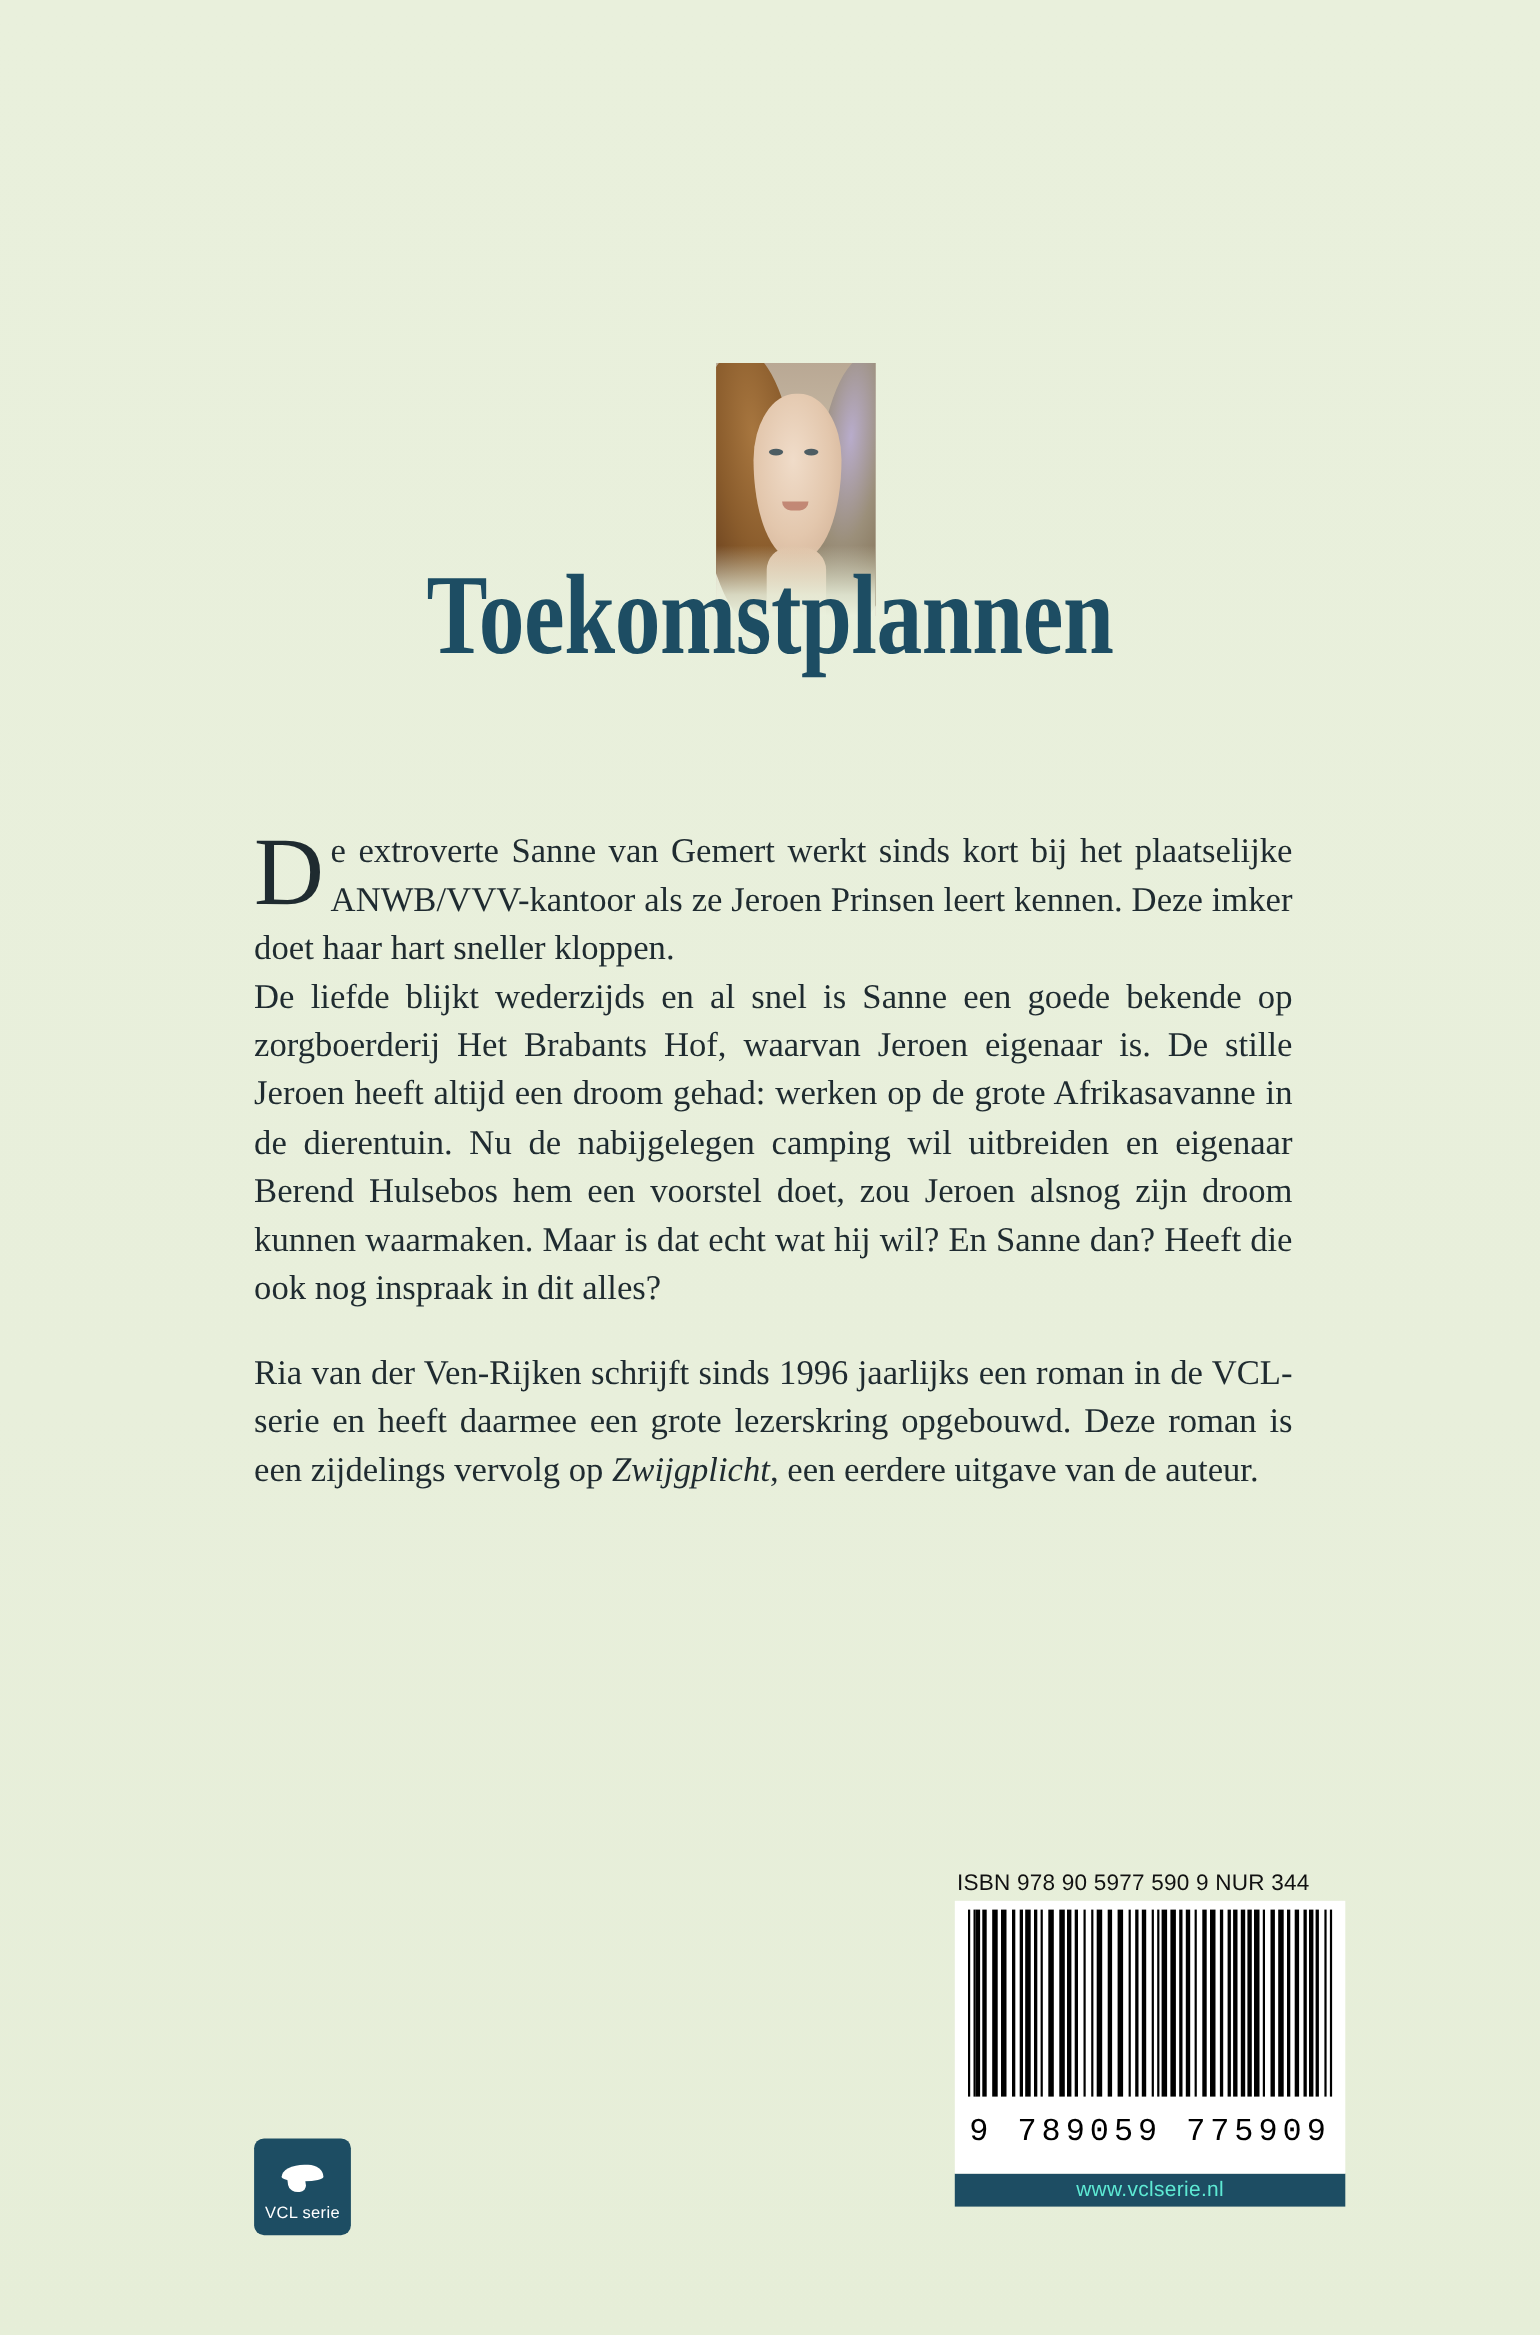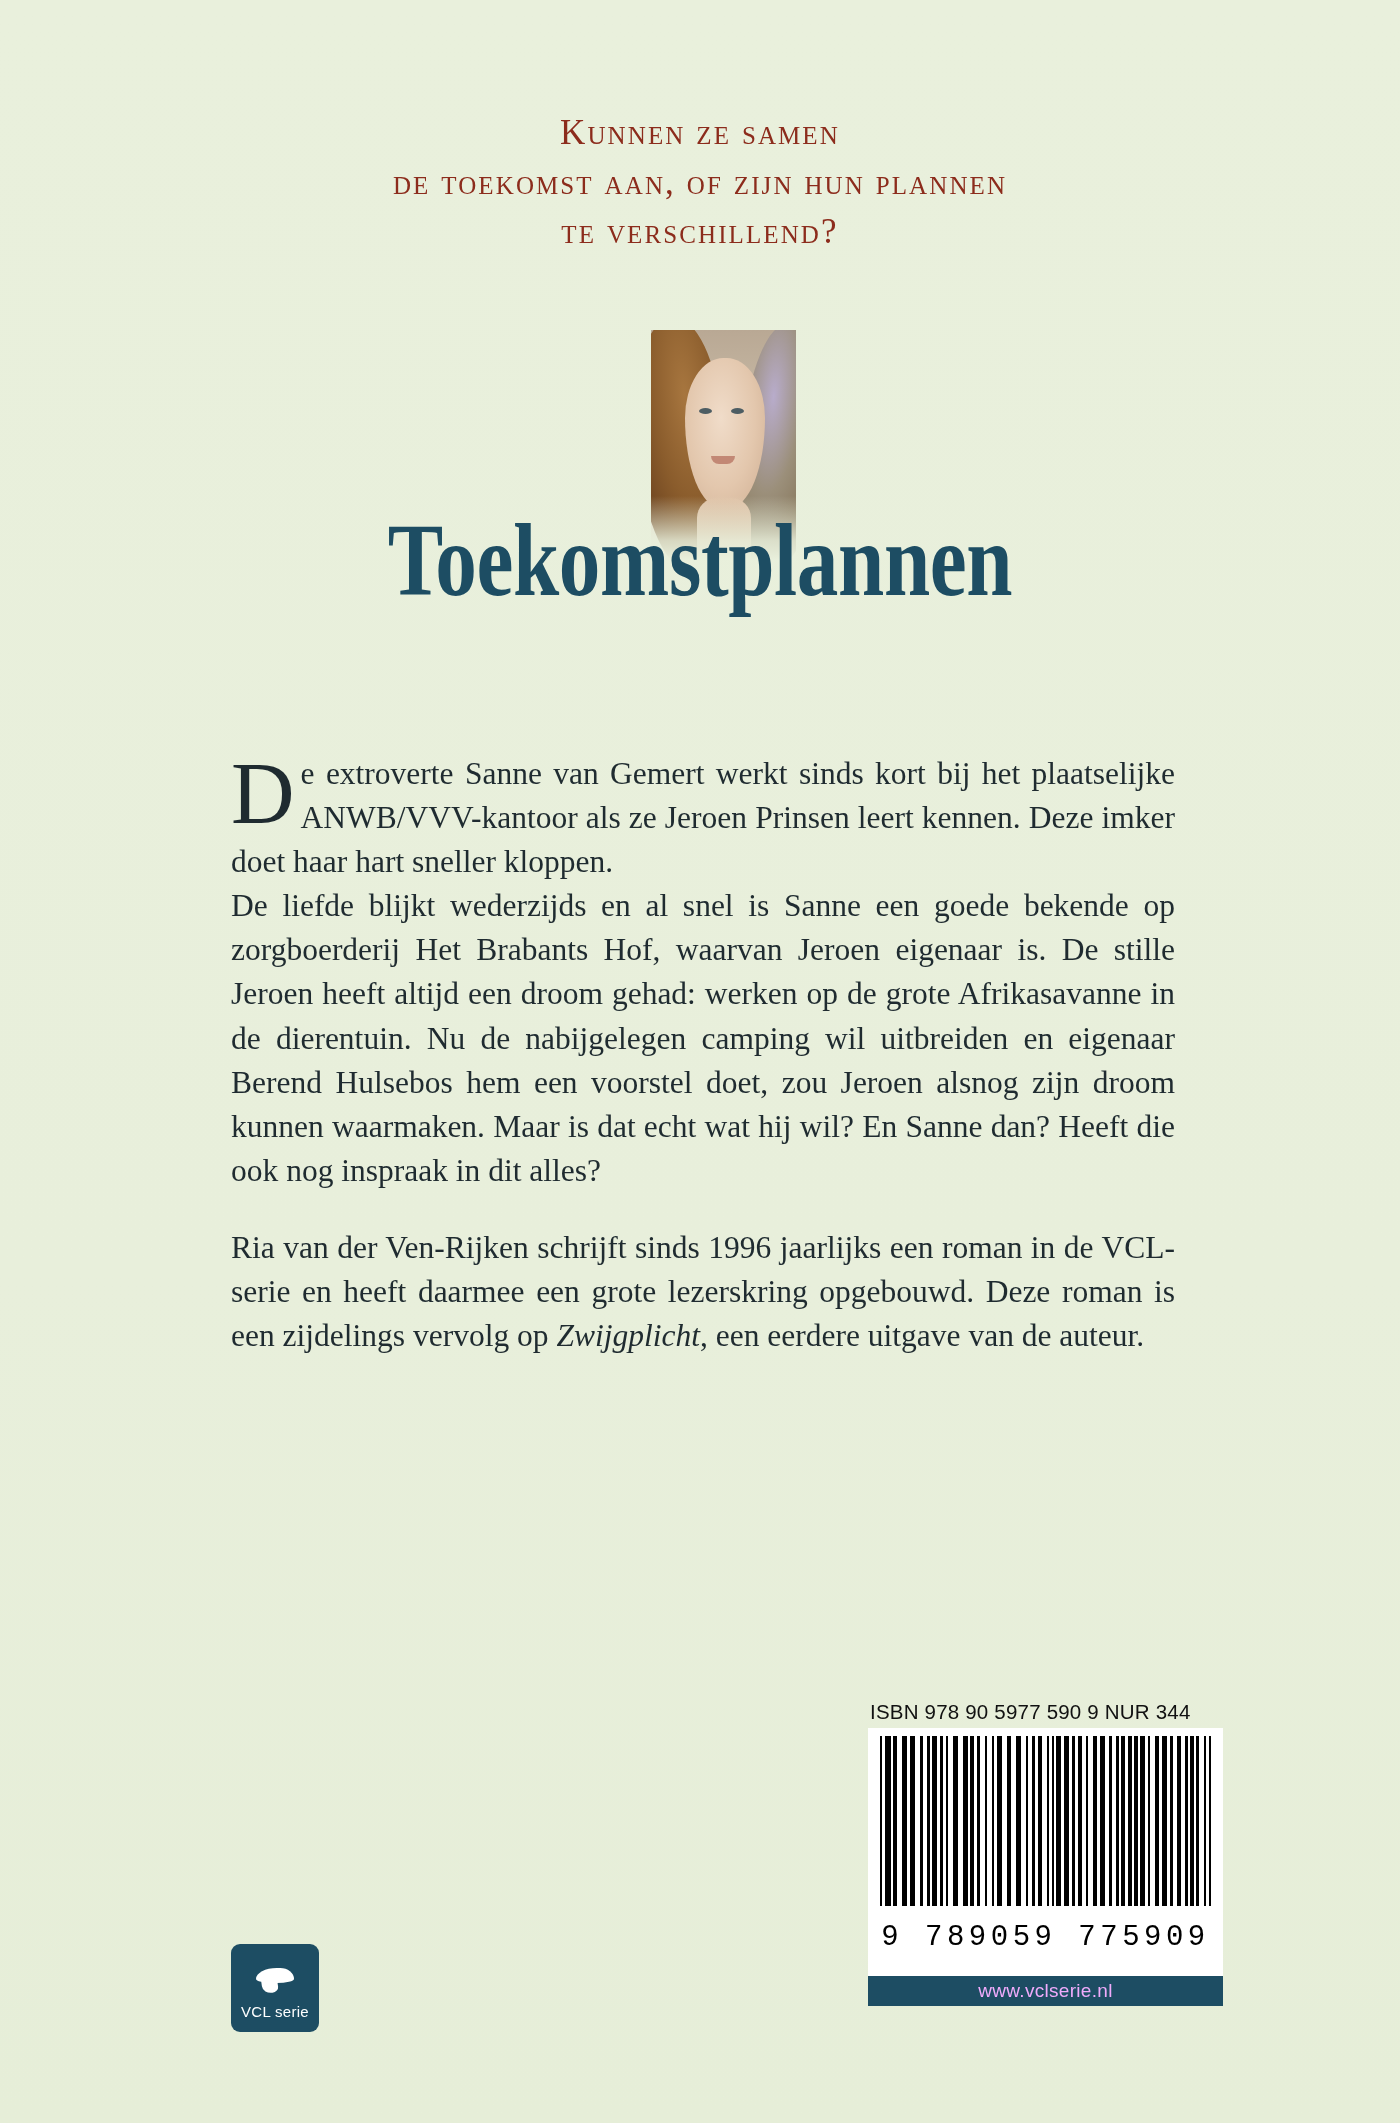--- a/index.html
+++ b/index.html
@@ -237,38 +237,33 @@
     text-align: center;
     font-family: "Liberation Mono", monospace;
     font-size: 29px;
     letter-spacing: 4.5px;
     color: #000;
   }
   .url-bar {
     width: 355px;
     height: 30px;
     background: #1d4d63;
-    color: #f0abfc;
+    color: #5eead4;
     font-family: "Liberation Sans", sans-serif;
     font-size: 19px;
     text-align: center;
     line-height: 30px;
     letter-spacing: .3px;
   }
 </style>
 </head>
 <body>
 
 <div class="page">
 
-  <div class="tagline">
-    <div>Kunnen ze samen</div>
-    <div>de toekomst aan, of zijn hun plannen</div>
-    <div>te verschillend?</div>
-  </div>
 
   <div class="photo">
     <div class="sky"></div>
     <div class="hair-left"></div>
     <div class="hair-right"></div>
     <div class="face"></div>
     <div class="neck"></div>
     <div class="eye-l"></div>
     <div class="eye-r"></div>
     <div class="mouth"></div>

